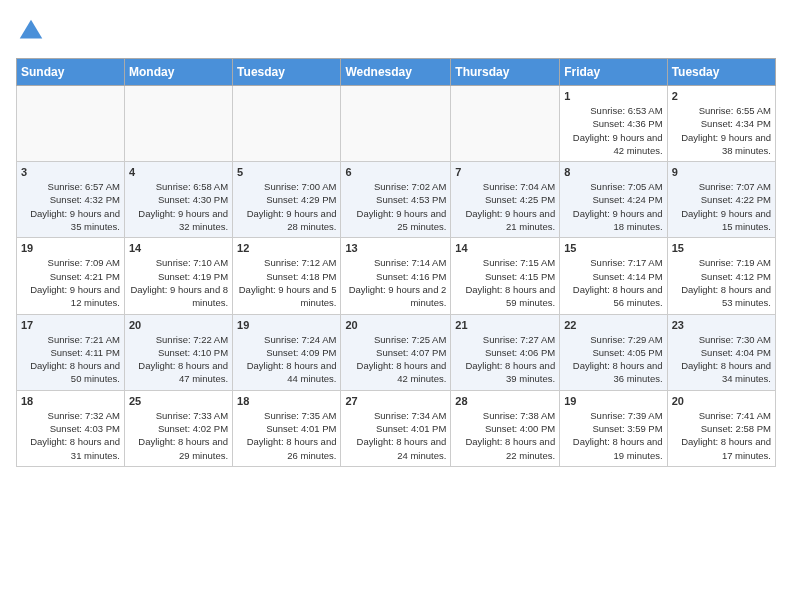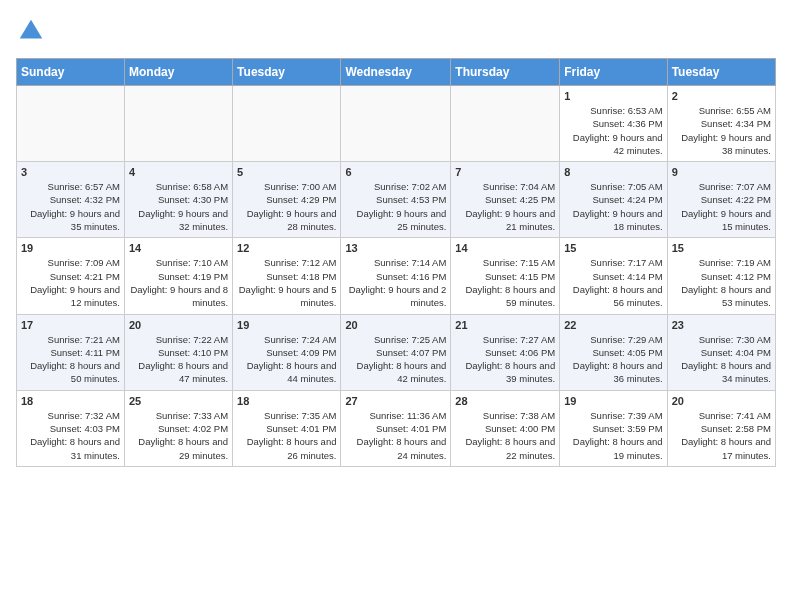--- a/index.html
+++ b/index.html
@@ -292,21 +292,21 @@
 Daylight: 8 hours and 29 minutes.</div>
         </td>
         <td>
           <span class="day-num">18</span>
           <div class="day-info">Sunrise: 7:35 AM
 Sunset: 4:01 PM
 Daylight: 8 hours and 26 minutes.</div>
         </td>
         <td>
           <span class="day-num">27</span>
-          <div class="day-info">Sunrise: 11:36 AM
+          <div class="day-info">Sunrise: 7:34 AM
 Sunset: 4:01 PM
 Daylight: 8 hours and 24 minutes.</div>
         </td>
         <td>
           <span class="day-num">28</span>
           <div class="day-info">Sunrise: 7:38 AM
 Sunset: 4:00 PM
 Daylight: 8 hours and 22 minutes.</div>
         </td>
         <td>

